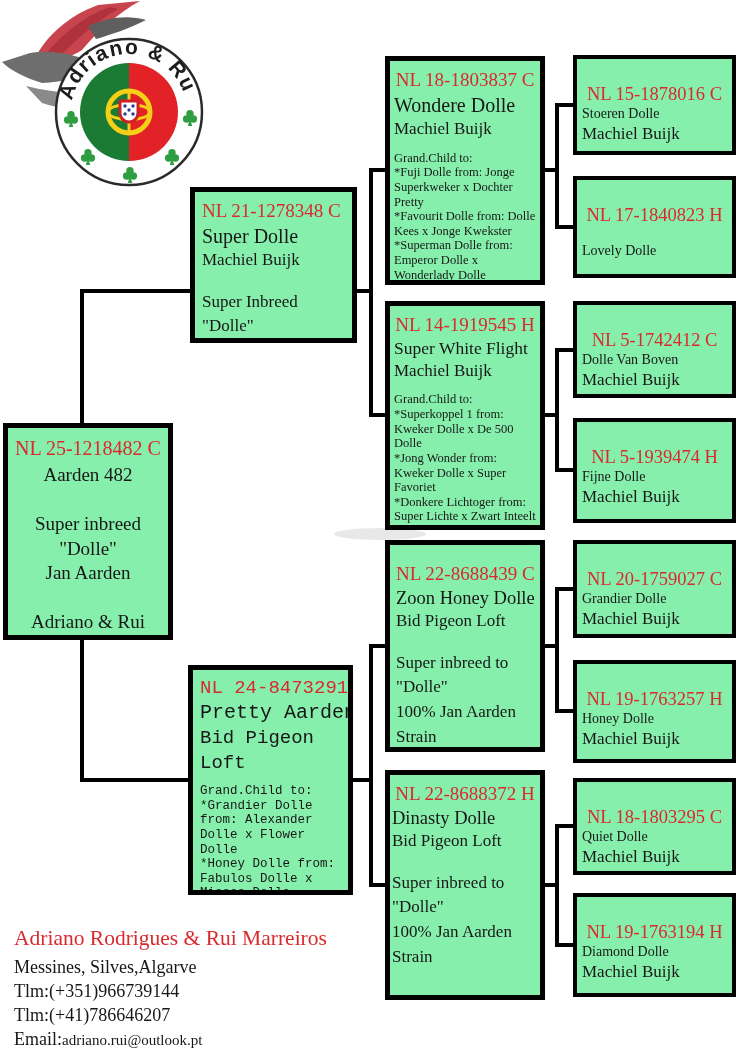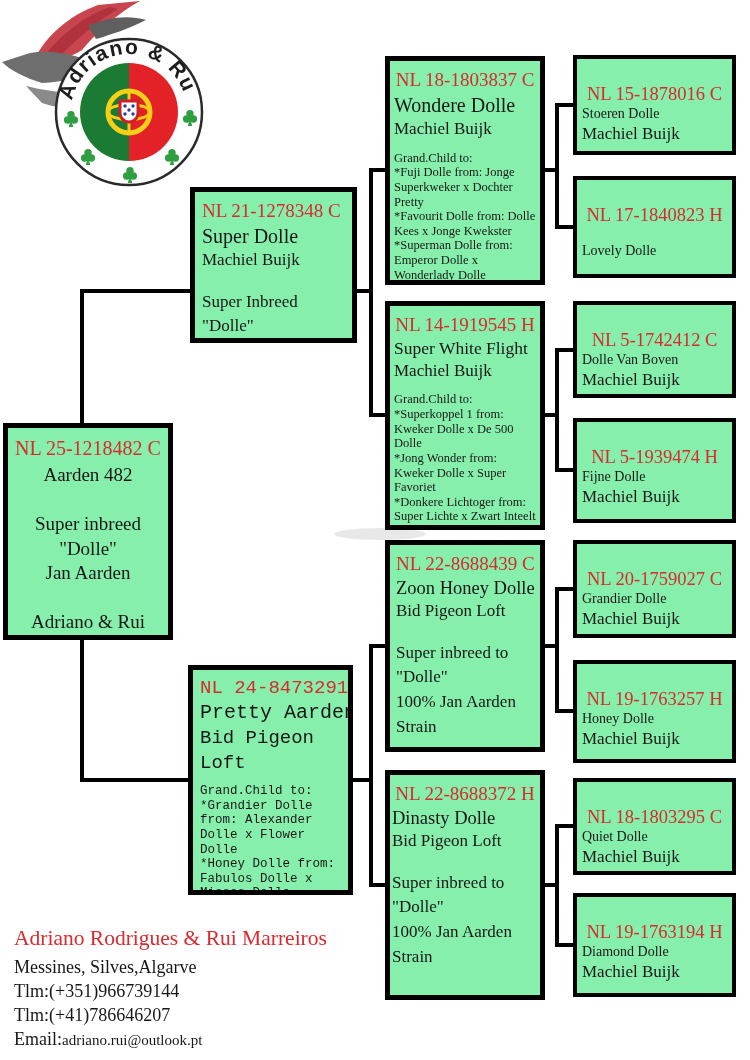--- a/index.html
+++ b/index.html
@@ -31,21 +31,21 @@
 
   
   #sire { left:190px; top:187px; width:167px; height:156px; padding:8px 7px; }
   #dam  { left:188px; top:665px; width:165px; height:230px; padding:7px 7px;font-family:Liberation Mono, monospace; }
   #dam .fancier { font-size:19px; }
   #dam .notes-sm { margin-top:7px; }
 
   
   #pgf { left:385px; top:56px;  width:160px; height:229px; padding:8px 4px; }
   #pgm { left:385px; top:301px; width:160px; height:229px; padding:8px 4px; }
-  #mgf { left:385px; top:540px; width:160px; height:212px; padding:8px 6px; }
+  #mgf { left:385px; top:540px; width:160px; height:212px; padding:18px 6px; }
   #mgm { left:385px; top:770px; width:160px; height:230px; padding:8px 2px; }
   #mgf .name, #mgm .name { font-size:18.5px; }
 
   
   .g4 { left:573px; width:163px; border-width:4px; padding:24px 5px; }
   .g4 .ring { font-size:18.5px; }
   .g4 .name { font-size:14px; }
   .g4 .fancier { margin-top:auto; }
   #g4-1 { top:55px;  height:100px; }
   #g4-2 { top:176px; height:102px;gap:16px; }

